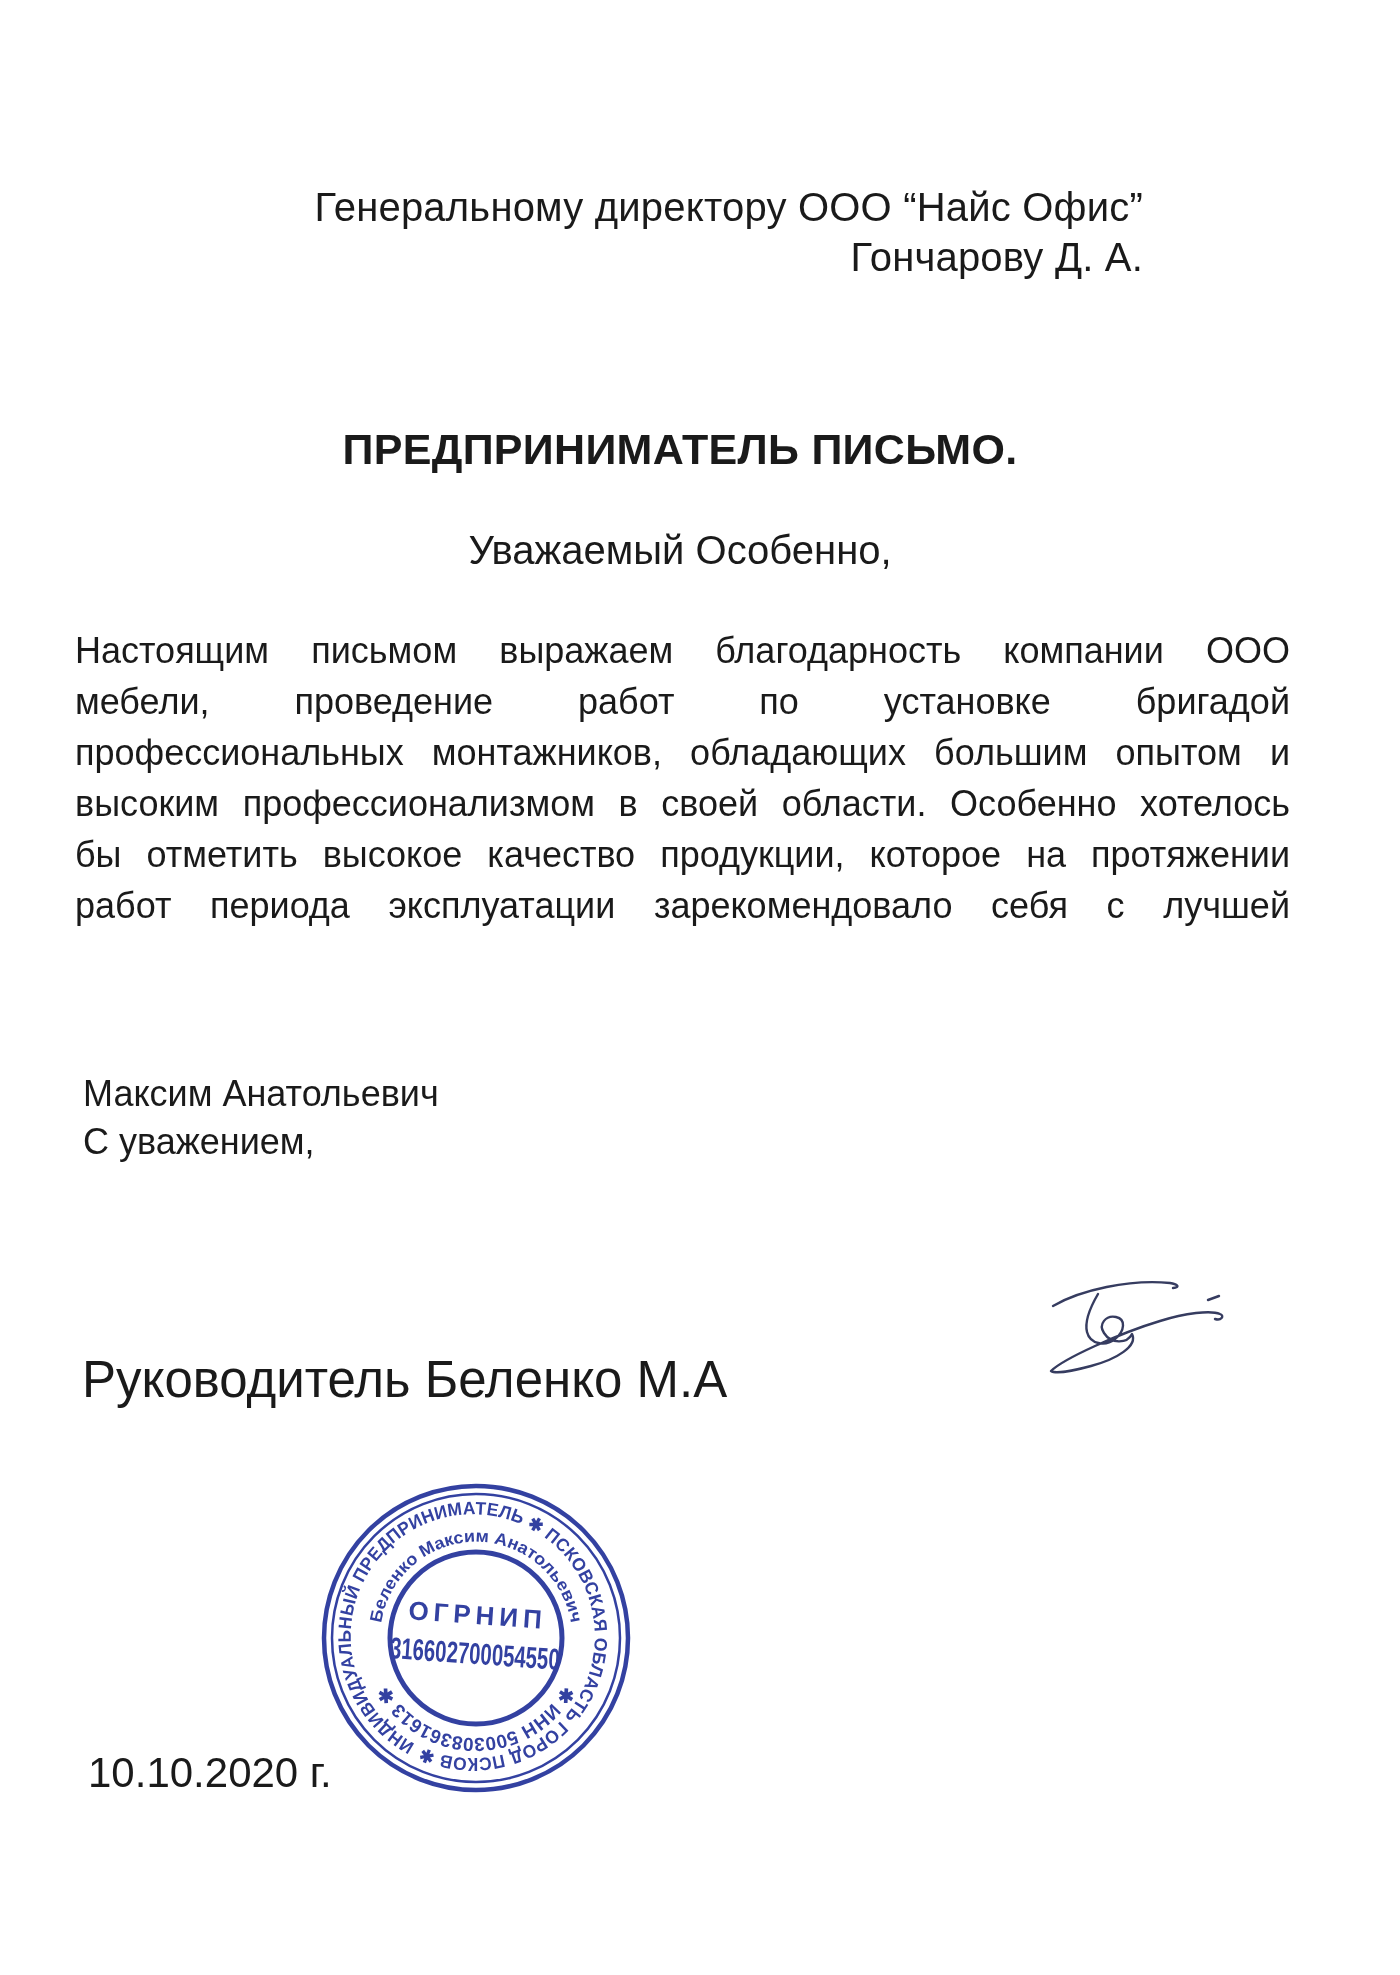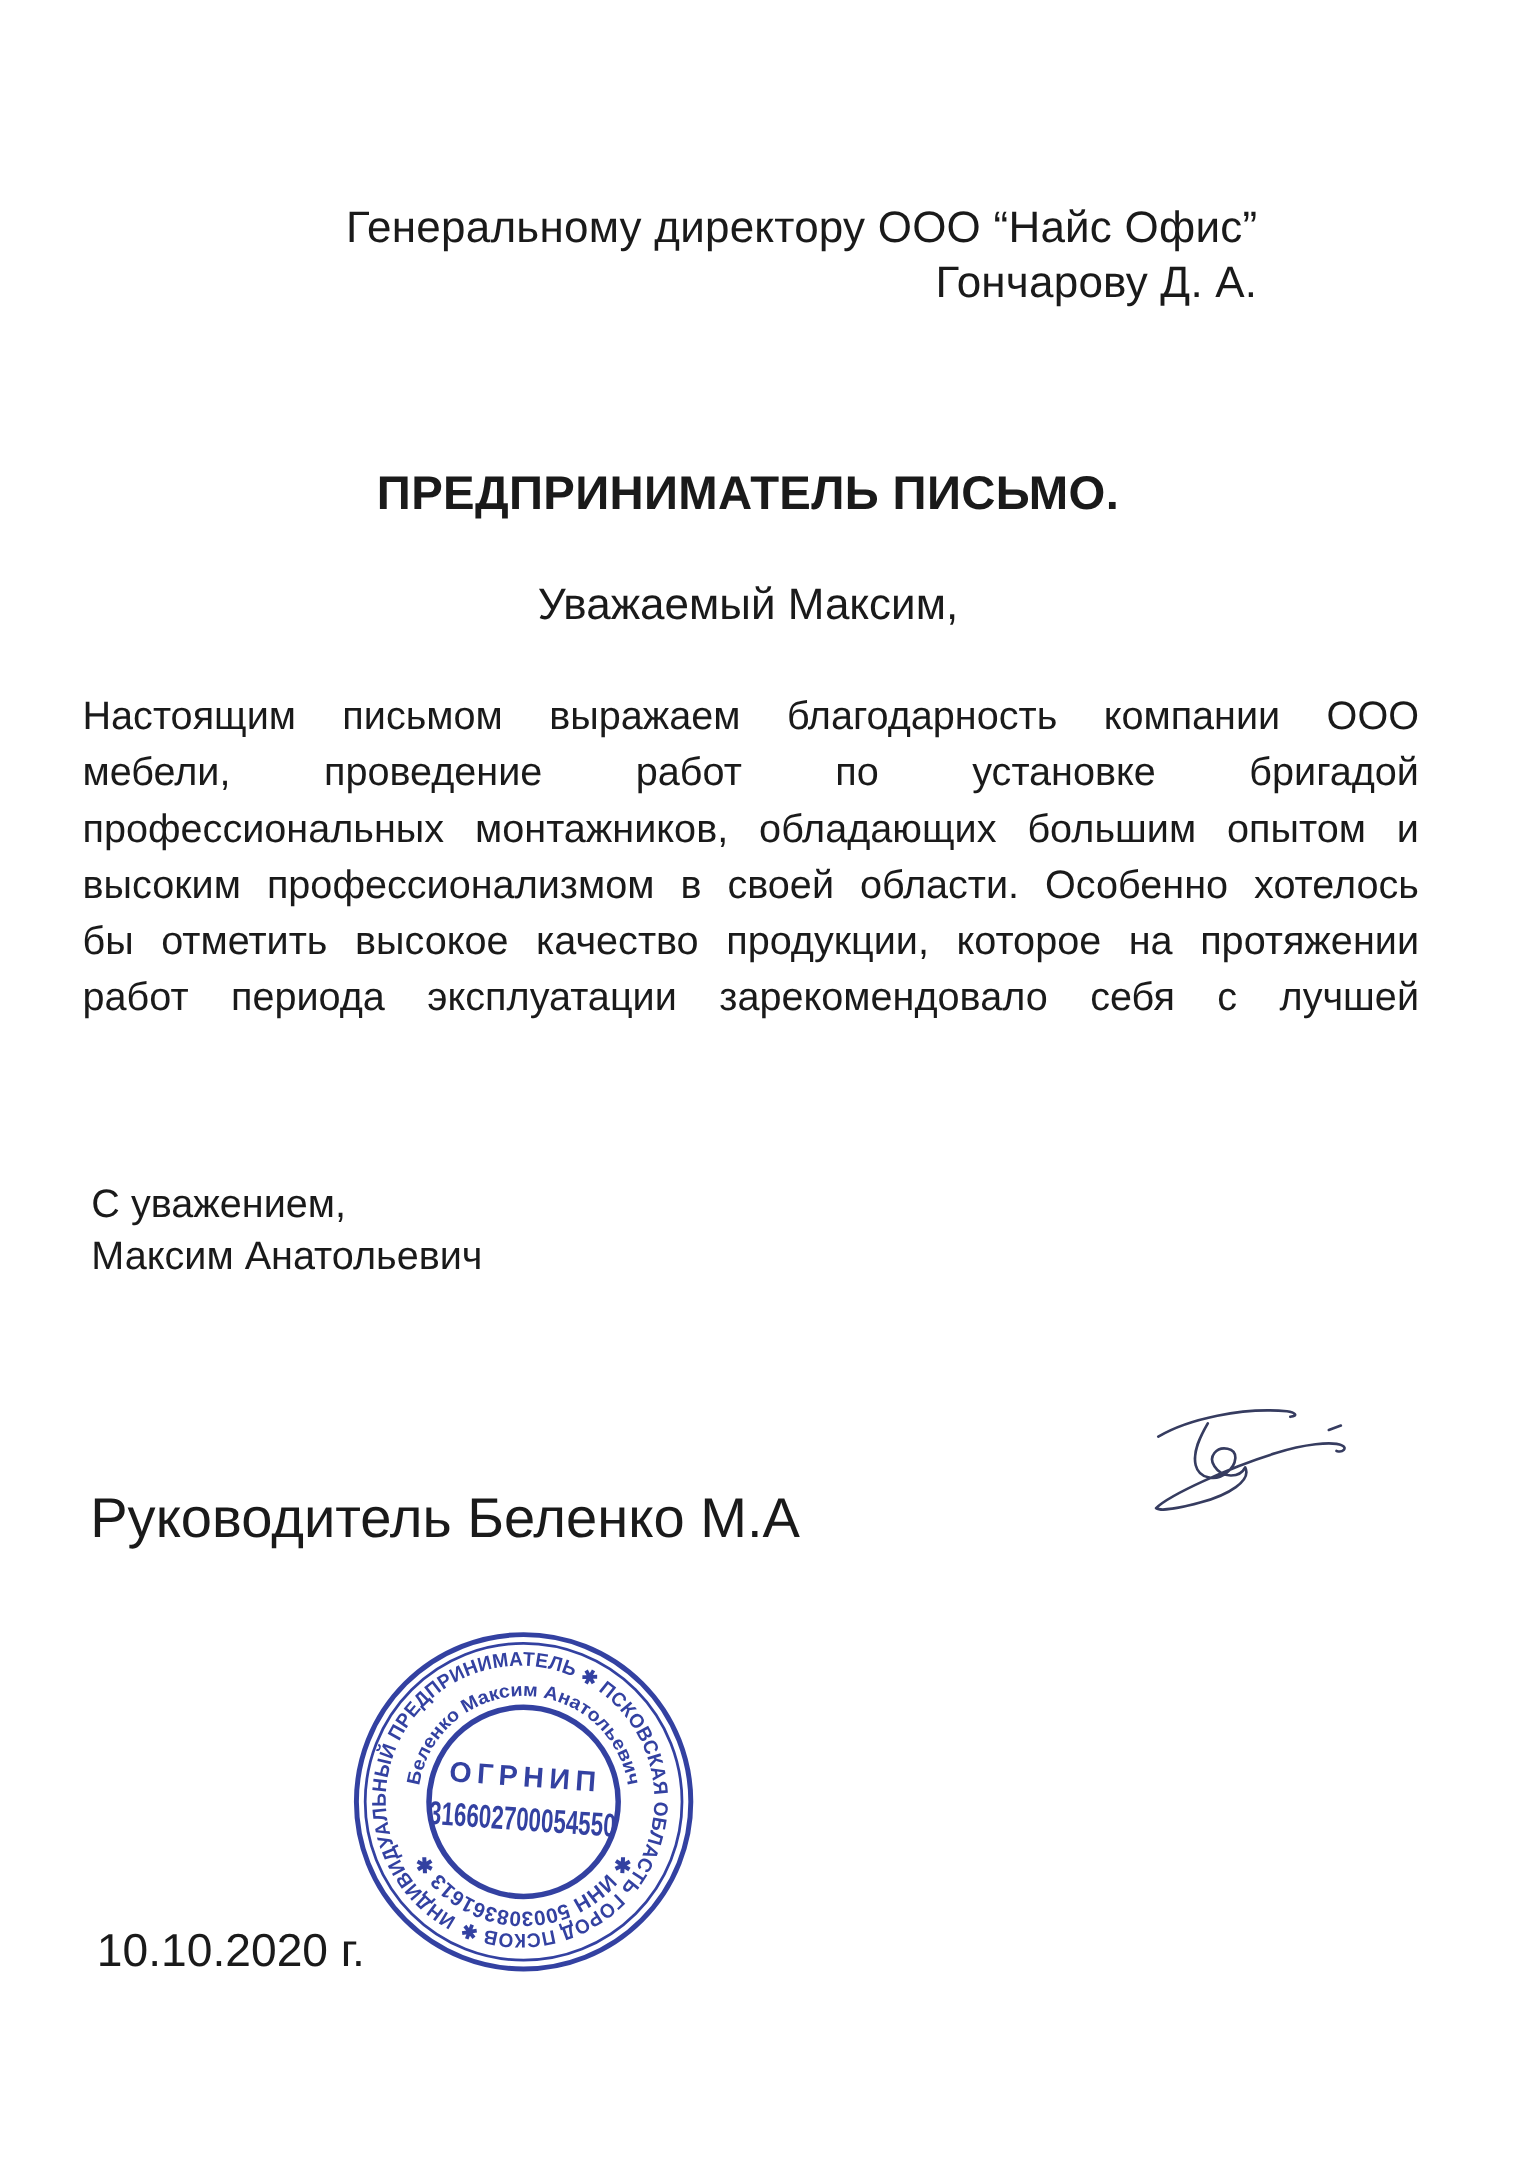--- a/index.html
+++ b/index.html
@@ -62,34 +62,34 @@
 
 <div class="page">
 
   <div class="recipient">
     <div>Генеральному директору ООО “Найс Офис”</div>
     <div>Гончарову Д. А.</div>
   </div>
 
   <div class="title">ПРЕДПРИНИМАТЕЛЬ ПИСЬМО.</div>
 
-  <div class="salutation">Уважаемый Максим,</div>
+  <div class="salutation">Уважаемый Особенно,</div>
 
   <div class="body-block">
     <div class="body-line">Настоящим письмом выражаем благодарность компании ООО</div>
     <div class="body-line">мебели, проведение работ по установке бригадой</div>
     <div class="body-line">профессиональных монтажников, обладающих большим опытом и</div>
     <div class="body-line">высоким профессионализмом в своей области. Особенно хотелось</div>
     <div class="body-line">бы отметить высокое качество продукции, которое на протяжении</div>
     <div class="body-line">работ периода эксплуатации зарекомендовало себя с лучшей</div>
   </div>
 
   <div class="signoff">
+    <div>Максим Анатольевич</div>
     <div>С уважением,</div>
-    <div>Максим Анатольевич</div>
   </div>
 
   <svg class="sig-svg" width="240" height="150" viewBox="0 0 240 150">
     <g fill="none" stroke="#363c60" stroke-width="2.4" stroke-linecap="round" stroke-linejoin="round">
       <path d="M48 44 C75 28 125 17 165 21 C172 22 176 25 168 26"></path>
       <path d="M93 32 C86 44 79 58 82 70 C85 82 100 85 110 77 C120 69 121 57 111 55 C101 53 93 62 99 71 C106 82 122 82 127 72 C133 84 112 97 86 104 C68 109 50 112 46 109 C58 97 115 71 155 59 C180 51 206 48 215 52 C220 54 216 59 210 57"></path>
       <path d="M203 38 L214 34"></path>
     </g>
   </svg>
 

